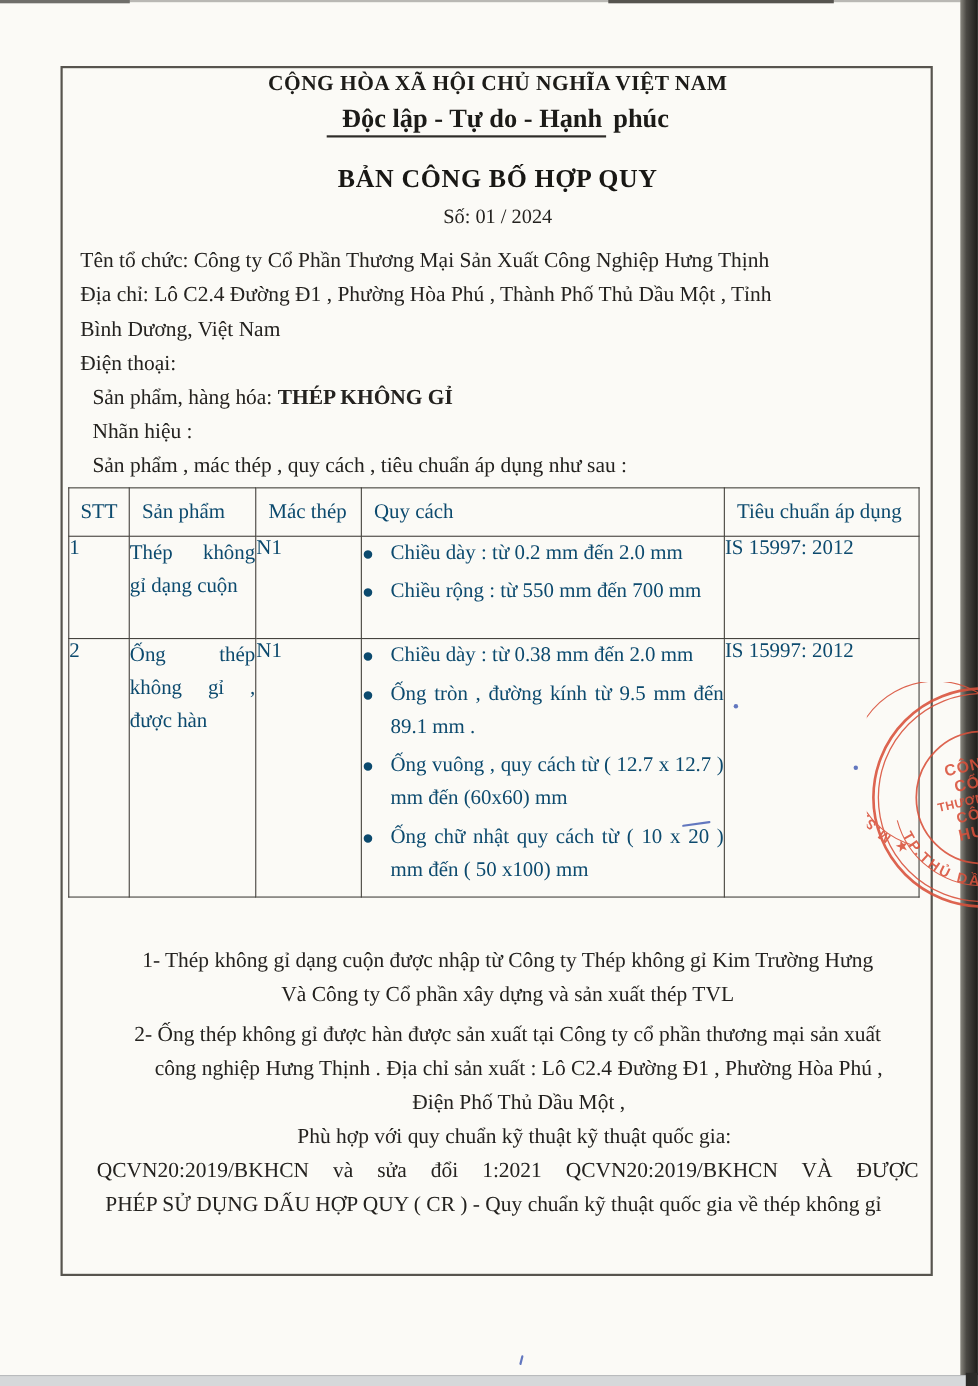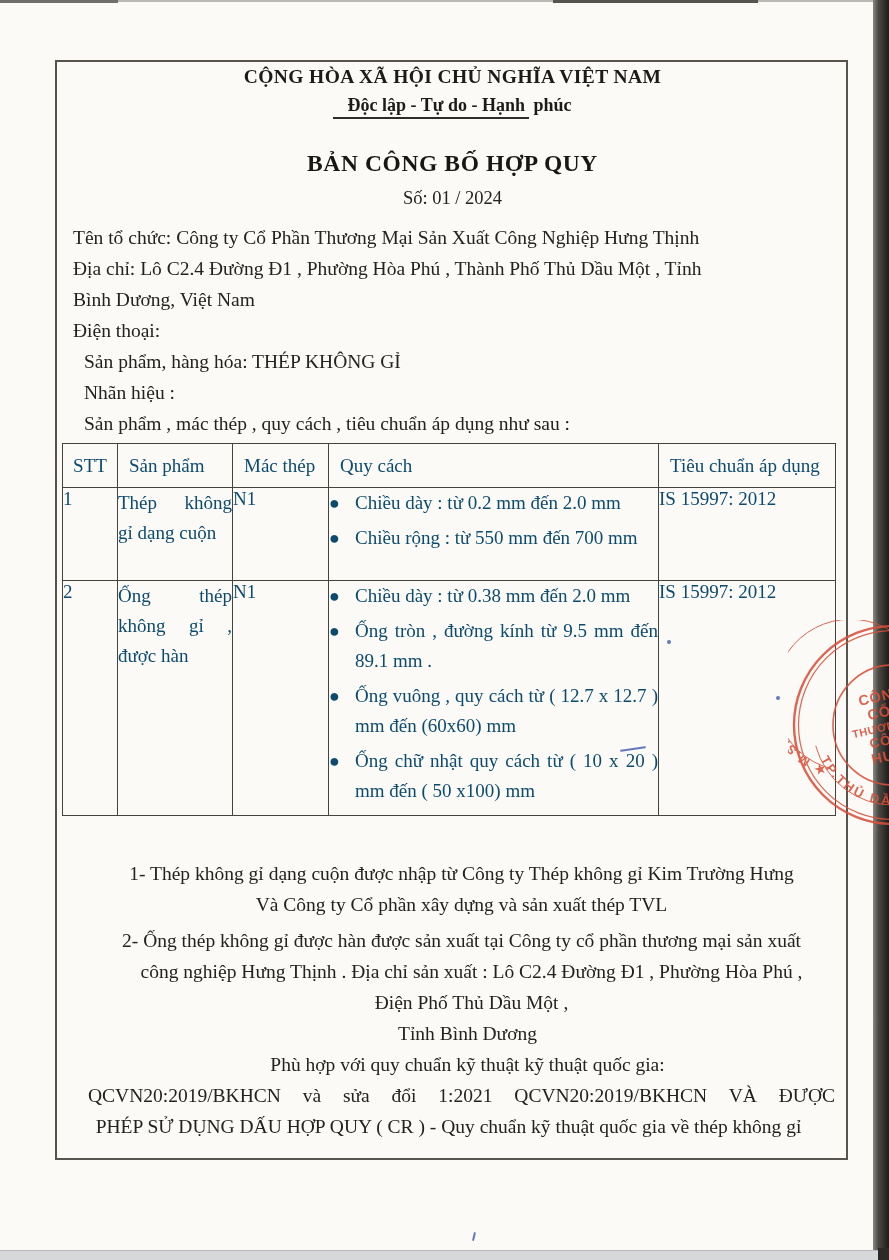--- a/index.html
+++ b/index.html
@@ -24,31 +24,31 @@
   .ink-dot{width:4px;height:4px;border-radius:50%;}
   .ink-tick{width:2px;height:9px;transform:rotate(14deg);border-radius:2px;}
 
   
   .frame{position:absolute;left:55px;top:60px;width:793px;height:1100px;
     border:2px solid #57544e;background:transparent;box-sizing:border-box;}
 
   
   .head{position:absolute;left:55px;top:66px;width:795px;text-align:center;}
   .nat-title{font-size:19.5px;font-weight:bold;letter-spacing:.4px;color:#1c1b18;}
-  .motto{margin-top:7px;font-size:18px;font-weight:bold;color:#1c1b18;}
+  .motto{margin-top:7px;font-size:24px;font-weight:bold;color:#1c1b18;}
   .motto .ul{border-bottom:2px solid #2e2c29;padding:0 4px 2px 14px;}
   .doc-title{position:absolute;left:55px;top:150px;width:795px;text-align:center;
     font-size:23.5px;font-weight:bold;letter-spacing:.6px;color:#181714;}
   .doc-num{position:absolute;left:55px;top:188px;width:795px;text-align:center;
     font-size:18.5px;color:#24221f;}
 
   
   .info{position:absolute;left:73px;top:222px;width:766px;font-size:19.5px;line-height:31px;}
   .info .ind{padding-left:11px;}
-  .bold{font-weight:normal;}
+  .bold{font-weight:bold;}
 
   
   table.spec{position:absolute;left:62px;top:443px;border-collapse:collapse;table-layout:fixed;
     font-size:19px;color:#0c4a6e;}
   table.spec td,table.spec th{border:1.5px solid #45433e;vertical-align:top;box-sizing:border-box;
     font-weight:normal;text-align:left;padding:0;}
   col.c1{width:55px;}col.c2{width:115px;}col.c3{width:96px;}col.c4{width:330px;}col.c5{width:177px;}
   tr.hdr{height:44px;}
   tr.hdr th{vertical-align:middle;padding-left:11px;}
   tr.hdr th.center{text-align:center;padding-left:0;}
@@ -176,21 +176,20 @@
   </tr>
 </tbody>
   </table>
 
 <div class="notes">
   <div class="ia">1-  Thép không gỉ dạng cuộn được nhập từ Công ty Thép không gỉ Kim Trường Hưng</div>
   <div class="ia">Và Công ty Cổ phần xây dựng và sản xuất thép TVL</div>
   <div class="ia gap">2-  Ống thép không gỉ được hàn được sản xuất tại Công ty cổ phần thương mại sản xuất</div>
   <div class="ib">công nghiệp Hưng Thịnh . Địa chỉ sản xuất : Lô C2.4 Đường Đ1 , Phường Hòa Phú ,</div>
   <div class="ib">Điện Phố Thủ Dầu Một ,</div>
-  <div class="ic">Tỉnh Bình Dương</div>
   <div class="ic">Phù hợp với quy chuẩn kỹ thuật kỹ thuật quốc gia:</div>
   <div class="ia jl">QCVN20:2019/BKHCN và sửa đổi 1:2021 QCVN20:2019/BKHCN VÀ ĐƯỢC</div>
   <div>PHÉP SỬ DỤNG DẤU HỢP QUY ( CR ) -  Quy chuẩn kỹ thuật quốc gia về thép không gỉ</div>
 </div>
 
 <div class="stamp">
   <svg width="210" height="210" viewBox="0 0 210 210">
     <g fill="none" stroke="#d9503a">
       <circle cx="105" cy="105" r="99" stroke-width="2.4"></circle>
       <circle cx="105" cy="105" r="94.5" stroke-width="1.2"></circle>

